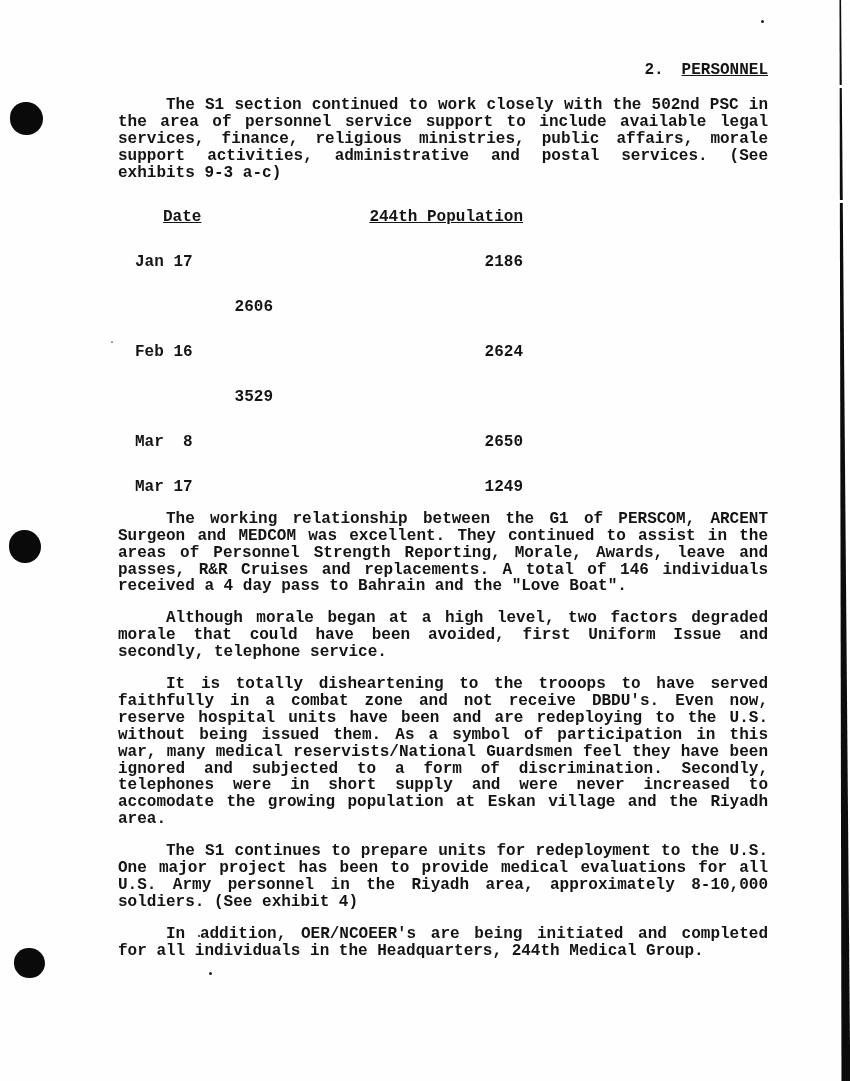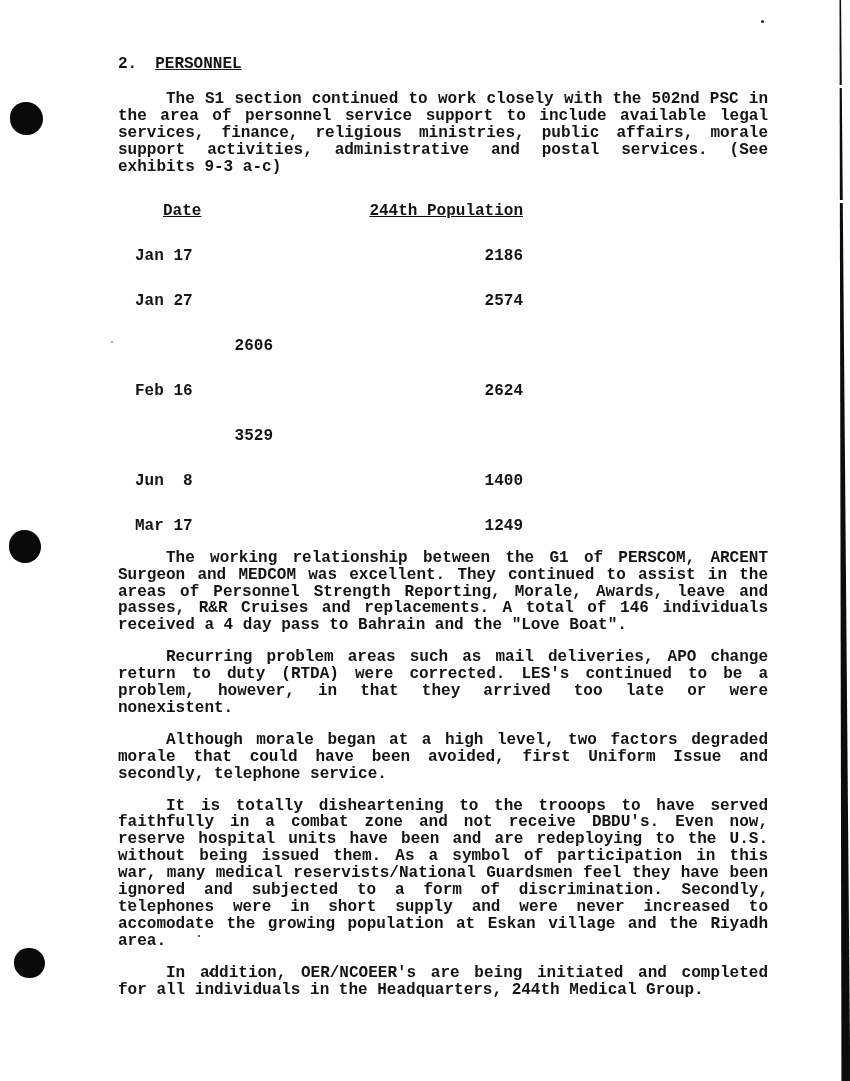--- a/index.html
+++ b/index.html
@@ -17,21 +17,21 @@
     position: absolute;
     left: 118px;
     top: 52px;
     width: 650px;
     font-size: 16px;
     line-height: 16.9px;
     font-weight: 700;
     text-align: justify;
     letter-spacing: 0;
   }
-  .heading { margin: 4px 0 18px 0; text-align: left; }
+  .heading { margin: 10px 0 18px 0; text-align: right; }
   .heading .title {
     margin-left: 18px;
     text-decoration: underline;
   }
   .para {
     margin: 0 0 15px 0;
     text-indent: 5ch;
   }
   .para:last-child { margin-bottom: 16px; font-family: Liberation Mono, monospace; }
   
@@ -103,48 +103,44 @@
     <div class="ptable">
       <div class="t-row t-head">
         <span class="c1"><span class="u">Date</span></span>
         <span class="c2"><span class="u">244th Population</span></span>
       </div>
       <div class="t-row">
         <span class="c1">Jan 17</span>
         <span class="c2">2186</span>
       </div>
       <div class="t-row">
-        <span class="c1">Jan 27</span>
-        <span class="c2">2574</span>
-      </div>
-      <div class="t-row">
         <span class="c2">2606</span>
       </div>
       <div class="t-row">
         <span class="c1">Feb 16</span>
         <span class="c2">2624</span>
       </div>
       <div class="t-row">
         <span class="c2">3529</span>
       </div>
       <div class="t-row">
-        <span class="c1">Jun  8</span>
-        <span class="c2">1400</span>
+        <span class="c1">Mar  8</span>
+        <span class="c2">2650</span>
       </div>
       <div class="t-row">
         <span class="c1">Mar 17</span>
         <span class="c2">1249</span>
       </div>
     </div>
 
     <p class="para">The working relationship between the G1 of PERSCOM, ARCENT Surgeon and MEDCOM was excellent.  They continued to assist in the areas of Personnel Strength Reporting, Morale, Awards, leave and passes, R&amp;R Cruises and replacements.  A total of 146 individuals received a 4 day pass to Bahrain and the "Love Boat".</p>
 
-    <p class="para">Recurring problem areas such as mail deliveries, APO change return to duty (RTDA) were corrected.  LES's continued to be a problem, however, in that they arrived too late or were nonexistent.</p>
 
     <p class="para">Although morale began at a high level, two factors degraded morale that could have been avoided, first Uniform Issue and secondly, telephone service.</p>
 
     <p class="para">It is totally disheartening to the trooops to have served faithfully in a combat zone and not receive DBDU's. Even now, reserve hospital units have been and are redeploying to the U.S. without being issued them.  As a symbol of participation in this war, many medical reservists/National Guardsmen feel they have been ignored and subjected to a form of discrimination.  Secondly, telephones were in short supply and were never increased to accomodate the growing population at Eskan village and the Riyadh area.</p>
 
+    <p class="para">The S1 continues to prepare units for redeployment to the U.S. One major project has been to provide medical evaluations for all U.S. Army personnel in the Riyadh area, approximately 8-10,000 soldiers.  (See exhibit 4)</p>
 
     <p class="para">In addition, OER/NCOEER's are being initiated and completed for all individuals in the Headquarters, 244th Medical Group.</p>
 
   </div>
 </div>
 
 </body></html>

